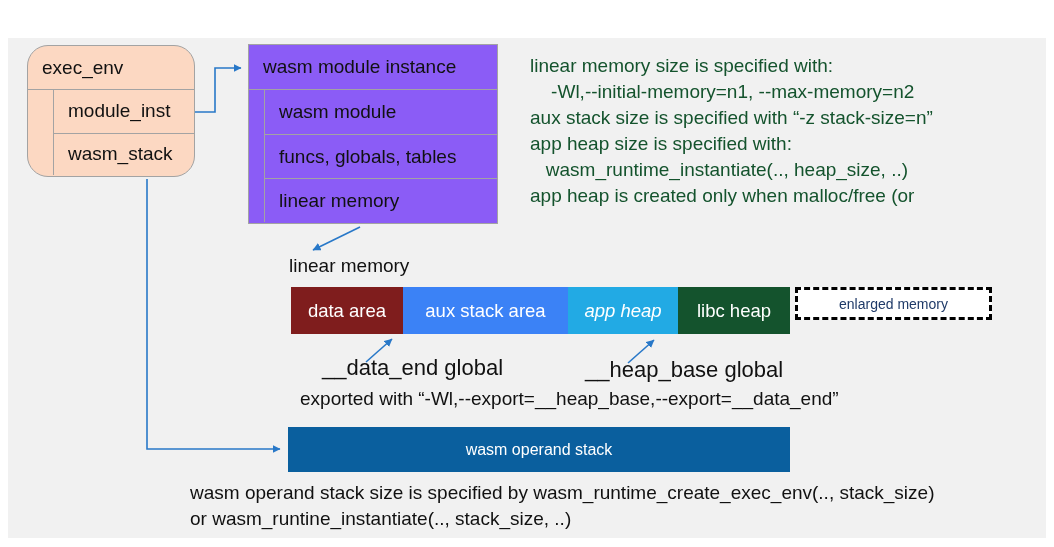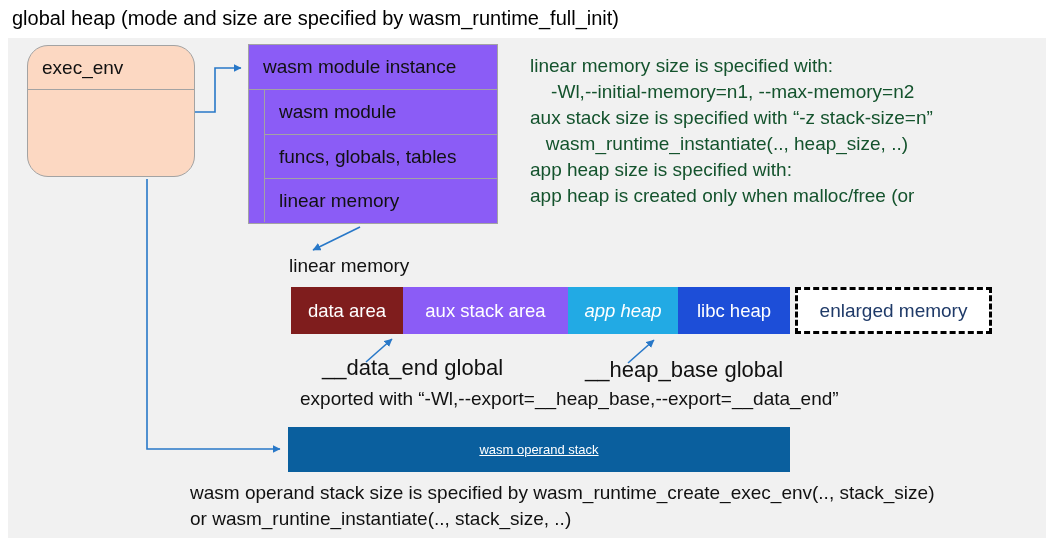--- a/index.html
+++ b/index.html
@@ -95,100 +95,102 @@
     font-size: 18.5px;
     box-sizing: border-box;
   }
   .seg-0 { width: 112px; }
   .seg-1 { width: 165px; }
   .seg-2 { width: 110px; font-style: italic; }
   .seg-3 { width: 112px; }
   .enlarged-box {
     position: absolute;
     left: 787px; top: 249px;
-    width: 197px; height: 47px;
+    width: 197px; height: 33px;
     box-sizing: border-box;
     background: #ffffff;
     border: 3px dashed #000000;
     display: flex; align-items: center; justify-content: center;
-    font-size: 19px;
+    font-size: 14px;
   }
   .free-label { position: absolute; font-size: 22px; white-space: pre; }
   .data-end-label { left: 314px; top: 317px; }
   .heap-base-label { left: 577px; top: 319px; }
   .export-note { left: 292px; top: 350px; font-size: 19px; }
 
   .operand-bar {
     position: absolute;
     left: 280px; top: 389px;
     width: 502px; height: 45px;
     display: flex; align-items: center; justify-content: center;
     color: #ffffff;
-    font-size: 13px;
-    text-decoration: underline;
+    font-size: 16px;
   }
   .bottom-note {
     position: absolute;
     left: 182px; top: 442px;
     font-size: 19px;
     line-height: 26px;
   }
   .bottom-note div { white-space: pre; }
 </style>
 </head>
 <body>
 
 <div class="page">
 
-  <div class="title">global heap (mode and size are specified by wasm_runtime_full_init)</div>
 
   <div class="canvas">
 
     <svg class="connectors" viewBox="0 0 1038 500">
       <defs>
         <marker id="arrow" markerWidth="10" markerHeight="10" refX="7.5" refY="4" orient="auto" markerUnits="userSpaceOnUse">
           <path d="M0,0 L8,4 L0,8 z" class="arrowhead"></path>
         </marker>
       </defs>
       <polyline class="connector" points="172,74 207,74 207,30 233,30" marker-end="url(#arrow)"></polyline>
       <polyline class="connector" points="139,141 139,411 272,411" marker-end="url(#arrow)"></polyline>
       <line class="connector" x1="352" y1="189" x2="305" y2="212" marker-end="url(#arrow)"></line>
       <line class="connector" x1="358" y1="324" x2="384" y2="301" marker-end="url(#arrow)"></line>
       <line class="connector" x1="620" y1="325" x2="646" y2="302" marker-end="url(#arrow)"></line>
     </svg>
 
     <div class="sbox exec-box" style="background-color: rgb(252, 216, 194); border-radius: 21px;">
       <div class="sbox-header">exec_env</div>
+      <div class="sbox-body">
+        <div class="sbox-row">module_inst</div>
+        <div class="sbox-row">wasm_stack</div>
+      </div>
     </div>
 
     <div class="sbox mi-box" style="background-color: #8b5cf6;">
       <div class="sbox-header">wasm module instance</div>
       <div class="sbox-body">
         <div class="sbox-row">wasm module</div>
         <div class="sbox-row">funcs, globals, tables</div>
         <div class="sbox-row">linear memory</div>
       </div>
     </div>
 
     <div class="notes">
       <div class="note-line">linear memory size is specified with:</div>
       <div class="note-line">    -Wl,--initial-memory=n1, --max-memory=n2</div>
       <div class="note-line">aux stack size is specified with “-z stack-size=n”</div>
+      <div class="note-line">app heap size is specified with:</div>
       <div class="note-line">   wasm_runtime_instantiate(.., heap_size, ..)</div>
-      <div class="note-line">app heap size is specified with:</div>
       <div class="note-line">app heap is created only when malloc/free (or</div>
     </div>
 
     <div class="lm-label">linear memory</div>
 
     <div class="lm-bar">
       <div class="lm-seg seg-0" style="background-color: #7f1d1d;">data area</div>
-      <div class="lm-seg seg-1" style="background-color: #8b5cf6;">aux stack area</div>
+      <div class="lm-seg seg-1" style="background-color: #3b82f6;">aux stack area</div>
       <div class="lm-seg seg-2" style="background-color: rgb(34, 170, 228);">app heap</div>
-      <div class="lm-seg seg-3" style="background-color: #1d4ed8;">libc heap</div>
+      <div class="lm-seg seg-3" style="background-color: #14532d;">libc heap</div>
     </div>
 
     <div class="enlarged-box" style="color: rgb(31, 58, 104);">enlarged memory</div>
 
     <div class="free-label data-end-label">__data_end global</div>
     <div class="free-label heap-base-label">__heap_base global</div>
     <div class="free-label export-note">exported with “-Wl,--export=__heap_base,--export=__data_end”</div>
 
     <div class="operand-bar" style="background-color: rgb(10, 95, 158);">wasm operand stack</div>
 

